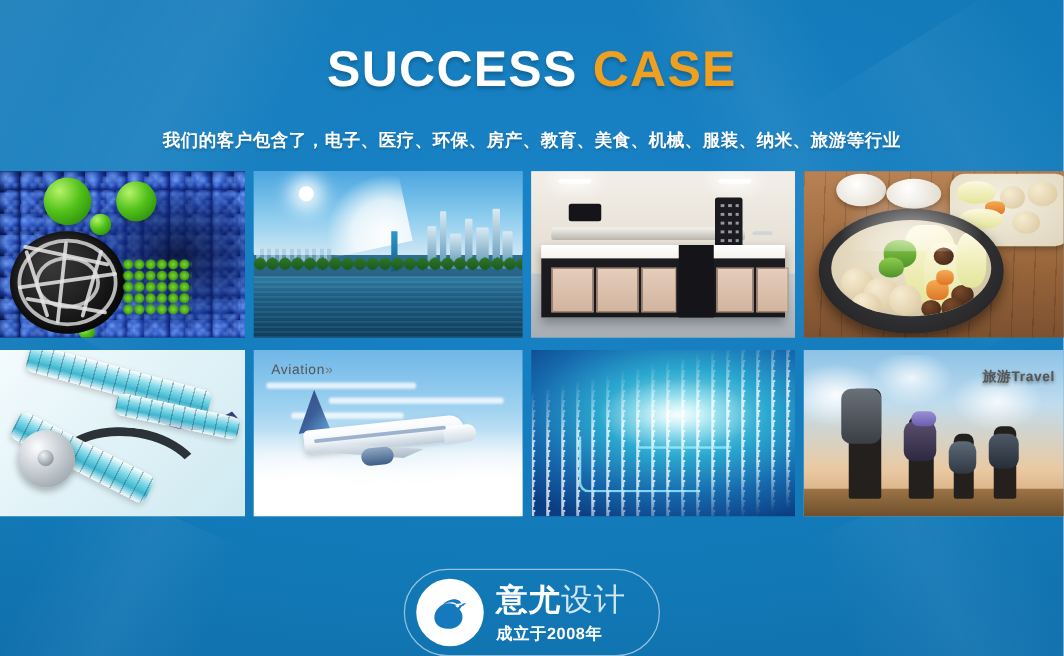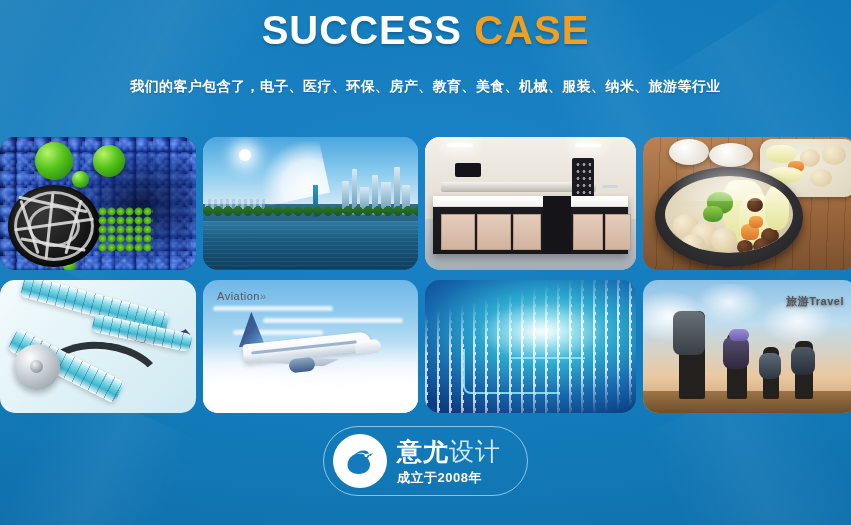--- a/index.html
+++ b/index.html
@@ -22,21 +22,21 @@
     position: absolute; pointer-events: none;
     background: linear-gradient(90deg, rgba(255,255,255,0.00), rgba(255,255,255,0.055), rgba(255,255,255,0.00));
   }
   .streak-a { top:-60px; left:40px; width:170px; height:340px; transform: rotate(28deg); }
   .streak-b { top:-40px; left:560px; width:130px; height:300px; transform: rotate(-26deg); }
   .streak-c { top:20px; left:690px; width:190px; height:240px; transform: rotate(-32deg); }
   .streak-d { top:400px; left:10px; width:150px; height:220px; transform: rotate(24deg); }
   .streak-e { top:390px; left:680px; width:170px; height:220px; transform: rotate(-24deg); }
 
   
-  .header { position: relative; padding-top: 10px; text-align: center; }
+  .header { position: relative; padding-top: 36px; text-align: center; }
   .title-main {
     font-size: 40px; font-weight: bold; letter-spacing: 1px;
     line-height: 1; white-space: nowrap;
   }
   .title-main .t-white { color: #ffffff; text-shadow: 0 2px 3px rgba(0,0,0,0.22); }
   .title-main .t-accent { color: #f0a020; text-shadow: 0 2px 3px rgba(0,0,0,0.22); }
 
   .subtitle-row {
     display: flex; align-items: center; justify-content: center;
     gap: 8px; margin-top: 11px;
@@ -62,21 +62,21 @@
   
   .gallery {
     position: absolute; left: 0; top: 137px;
     width: 851px;
     display: grid;
     grid-template-columns: 196px 215px 211px 215px;
     grid-template-rows: 133px 133px;
     column-gap: 7px; row-gap: 10px;
     padding-left: 0;
   }
-  .tile { position: relative; overflow: hidden; background: #0b5f96; border-radius: 15px; }
+  .tile { position: relative; overflow: hidden; background: #0b5f96; }
   .tile .tile-label {
     position: absolute; z-index: 5;
     font-size: 11px; color: #555; letter-spacing: 0.5px;
   }
 
   
   .t-nano {
     background:
       radial-gradient(circle at 62% 50%, #1433a8 0%, #0d2270 38%, #071440 100%);
   }
@@ -283,21 +283,21 @@
   .trav-ground { position:absolute; left:0; right:0; bottom:0; height:22px;
     background: linear-gradient(#9c7446, #6f4f2c); }
   .hiker { position:absolute; bottom:14px; background:#23201d; border-radius:6px 6px 2px 2px; }
   .pack { position:absolute; border-radius:8px; }
   .trav-label { right:14px; top:14px; color:#ffffff; font-size:13px; font-weight:bold;
     text-shadow: 0 1px 3px rgba(0,0,0,0.45); letter-spacing:0.5px; }
 
   
   .footer {
     position: absolute; left: 0; right: 0; bottom: 0; height: 105px;
-    display: flex; align-items: flex-start; justify-content: center;
+    display: flex; align-items: flex-end; justify-content: center;
   }
   .badge {
     display: flex; align-items: center; gap: 10px;
     border: 1px solid rgba(255,255,255,0.55);
     border-radius: 36px;
     padding: 7px 26px 7px 9px;
     margin-top: 6px;
   }
   .logo-circle {
     width: 54px; height: 54px; border-radius: 50%;

